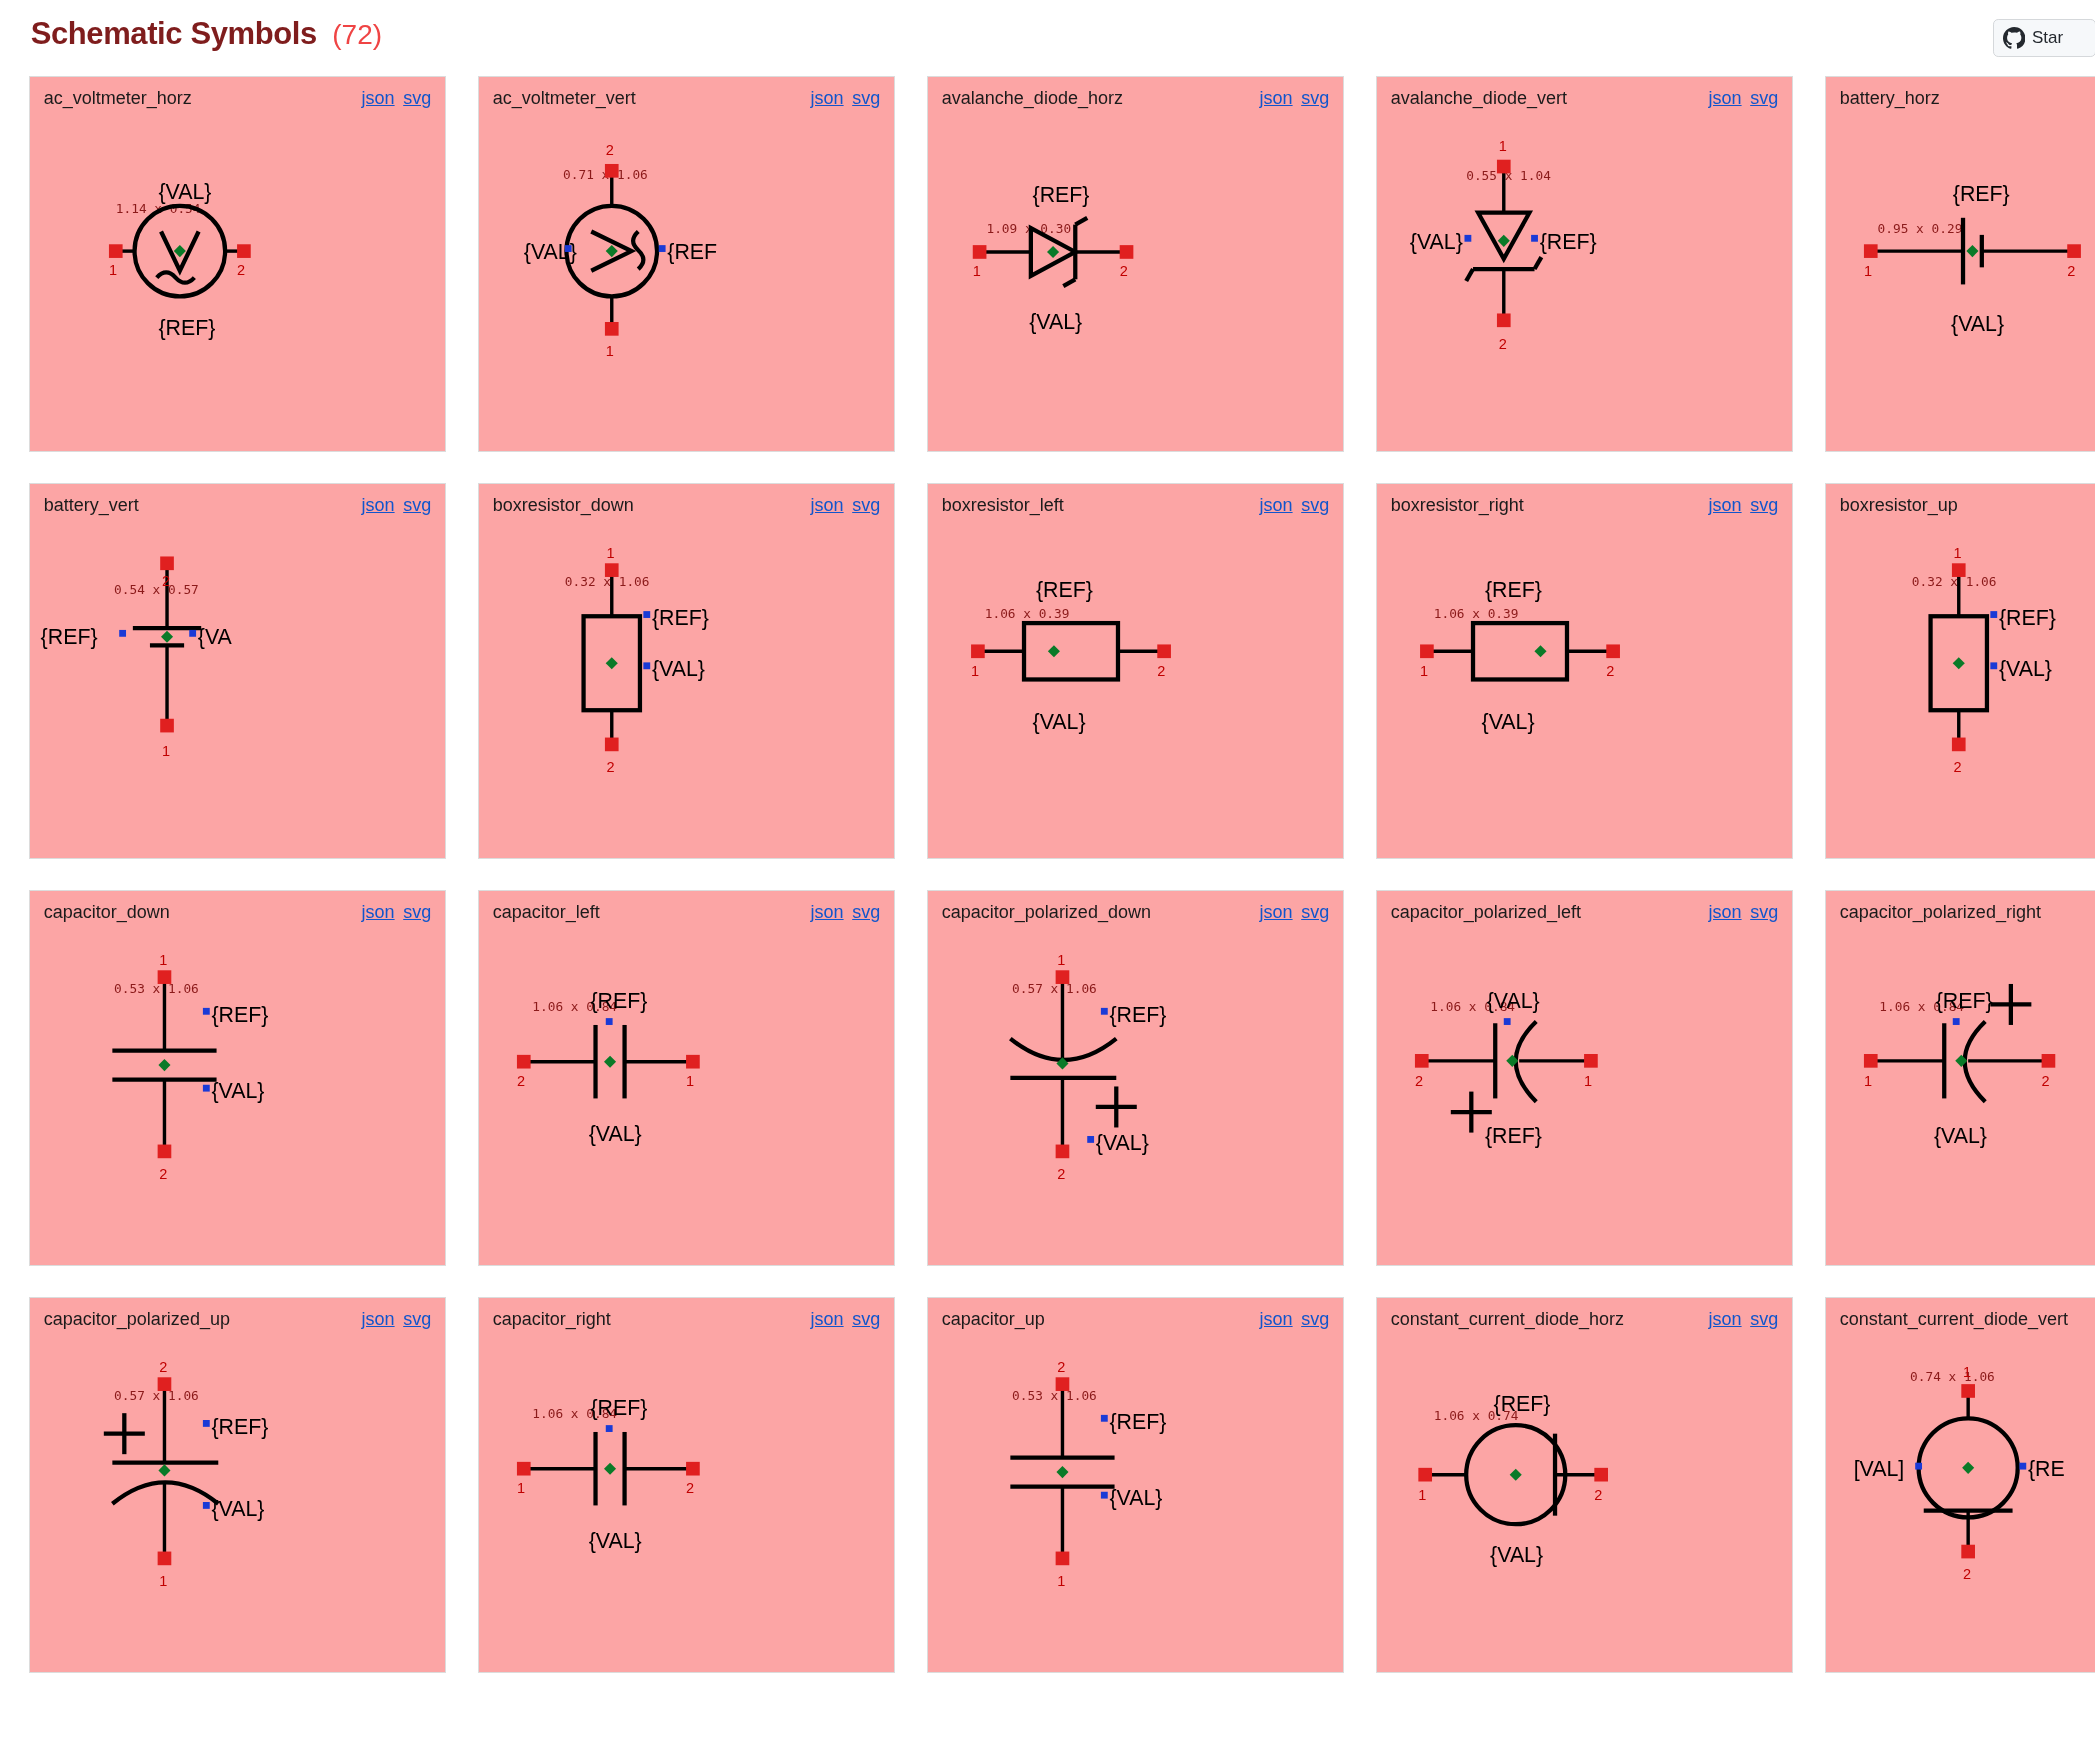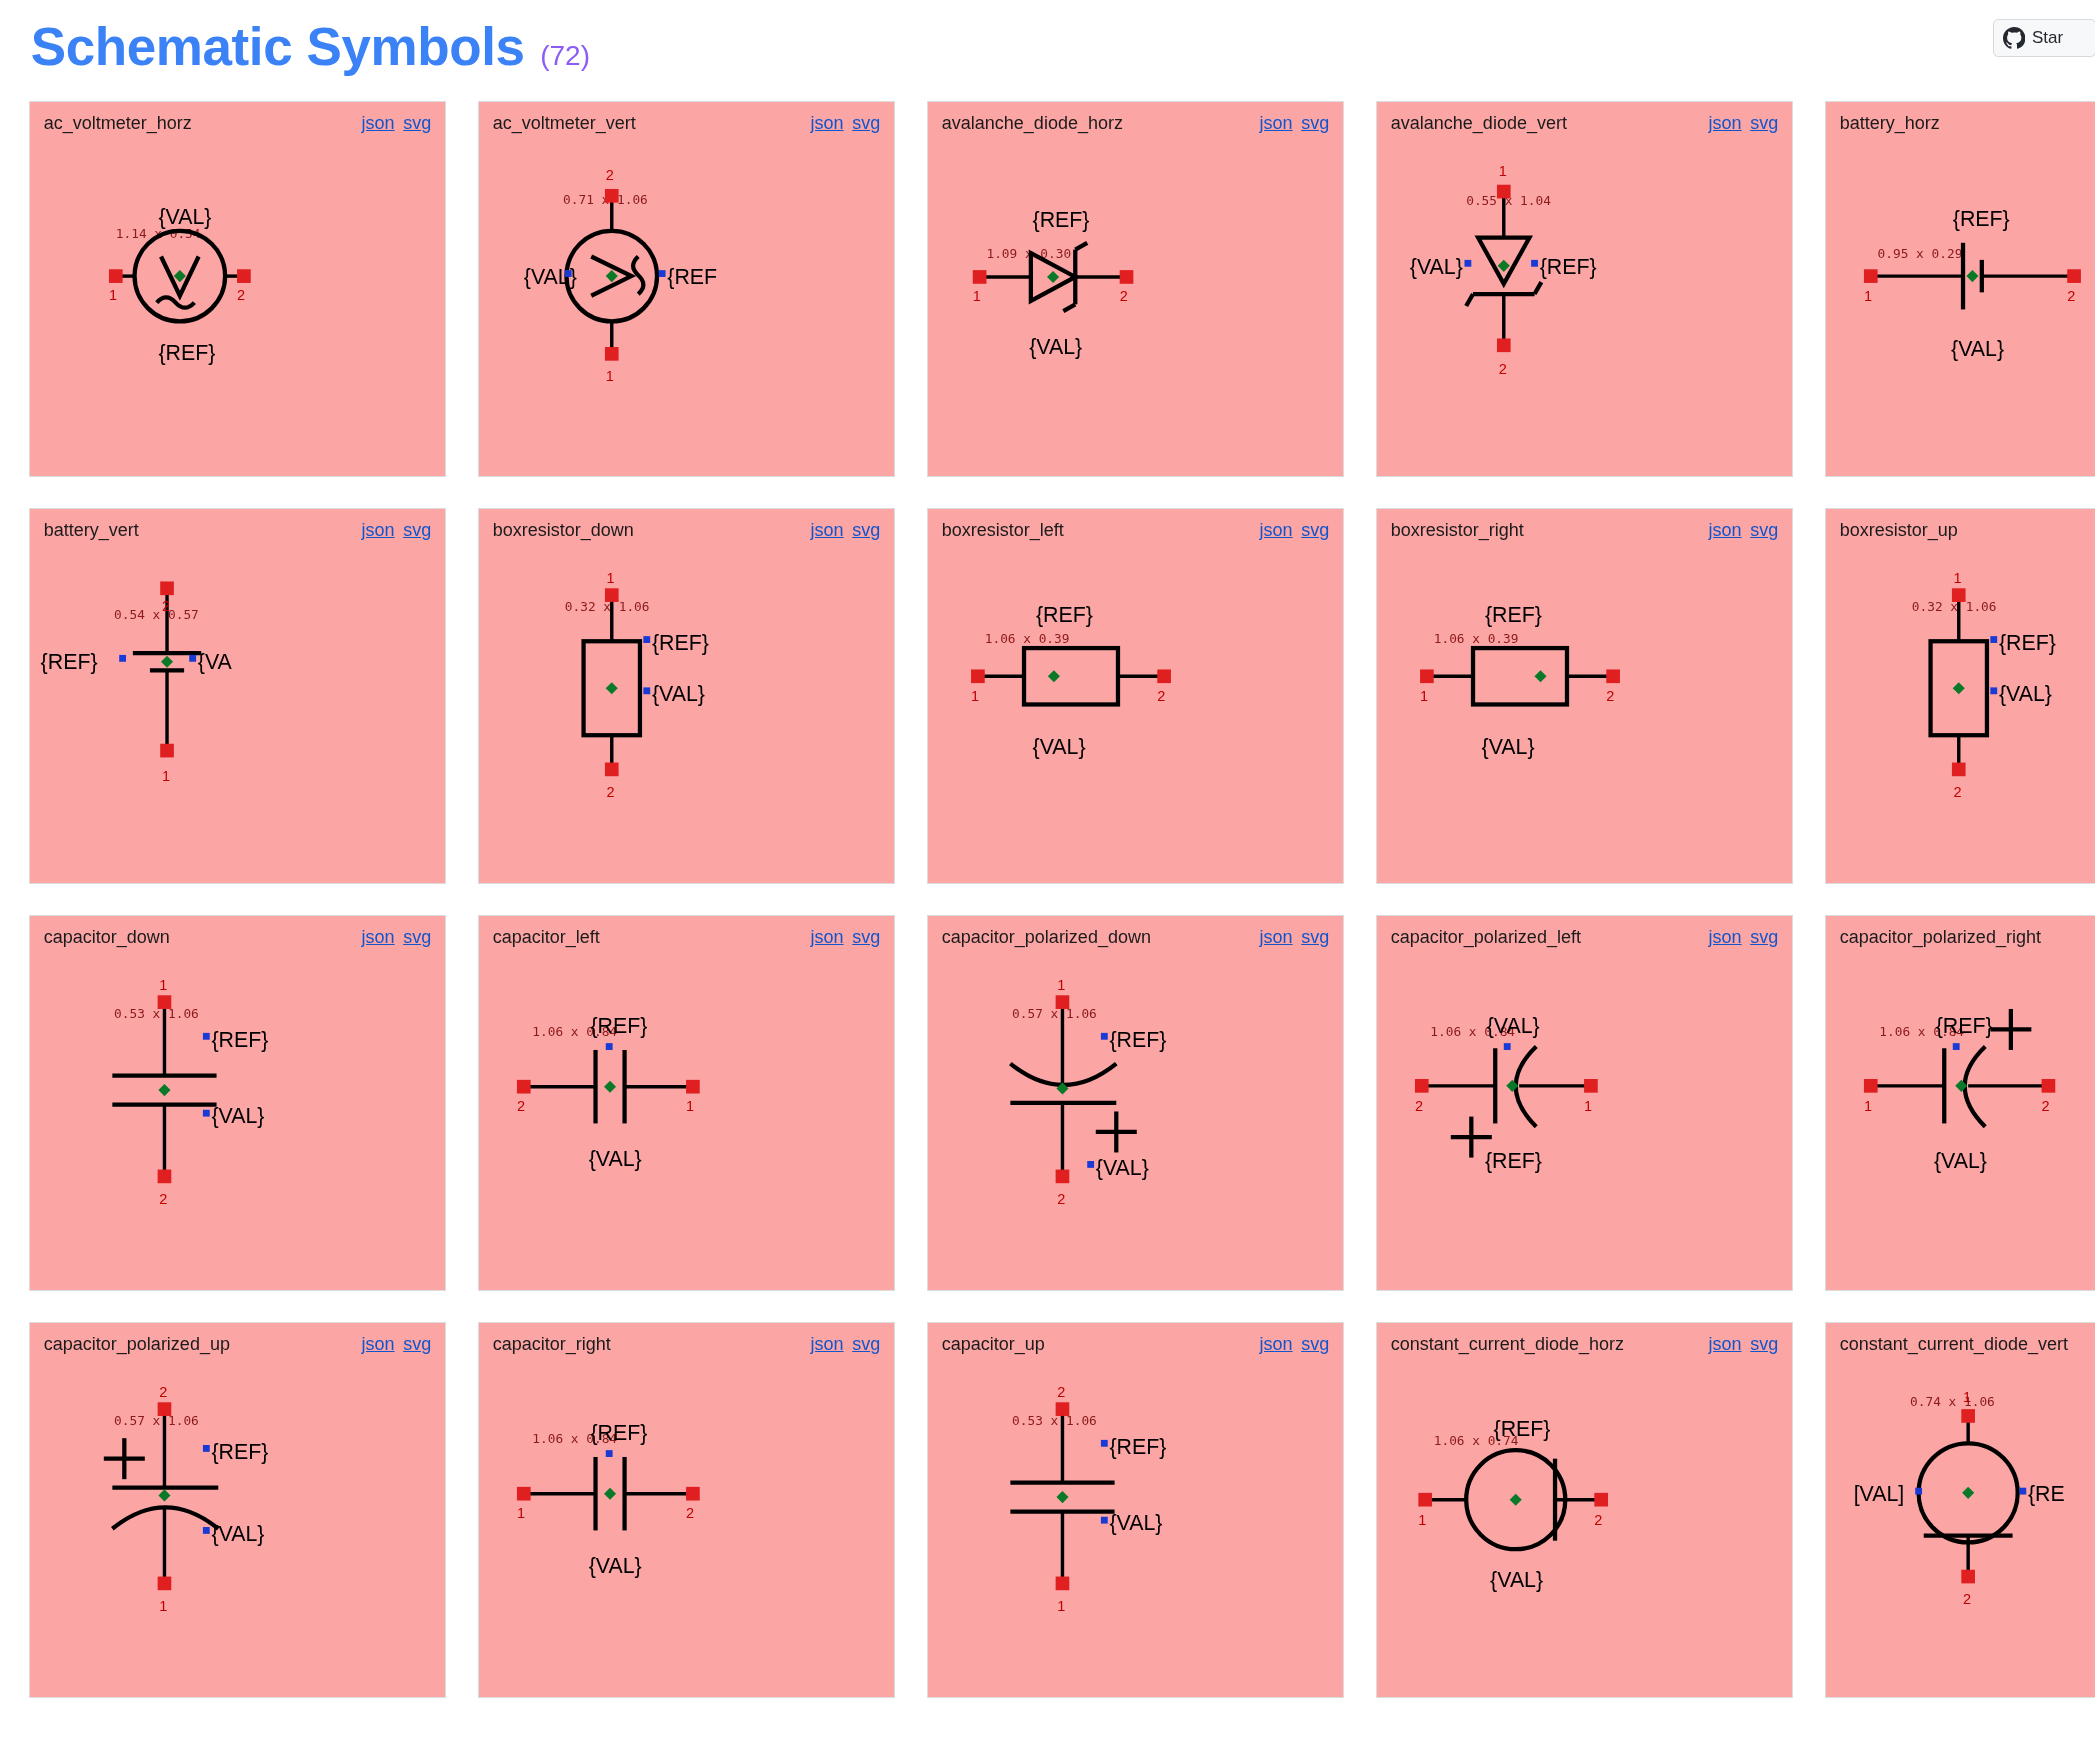--- a/index.html
+++ b/index.html
@@ -17,29 +17,29 @@
     padding: 15.5px 29px 0 29px;
     position: relative;
   }
   .header {
     display: flex;
     align-items: baseline;
     gap: 15.5px;
     margin: 0 0 24px 1.7px;
   }
   .header h1 {
-    font-size: 53px;
+    font-size: 31px;
     font-weight: bold;
     margin: 0;
-    color: #3b82f6;
+    color: #7f1d1d;
     letter-spacing: -0.4px;
   }
   .header .count {
     font-size: 28px;
-    color: #8b5cf6;
+    color: #ef4444;
   }
   .gh-badge {
     position: absolute;
     top: 19px;
     right: 0px;
     display: flex;
     align-items: center;
     border: 0.9px solid #d5d8db;
     border-radius: 5.2px;
     background: #f6f8fa;

